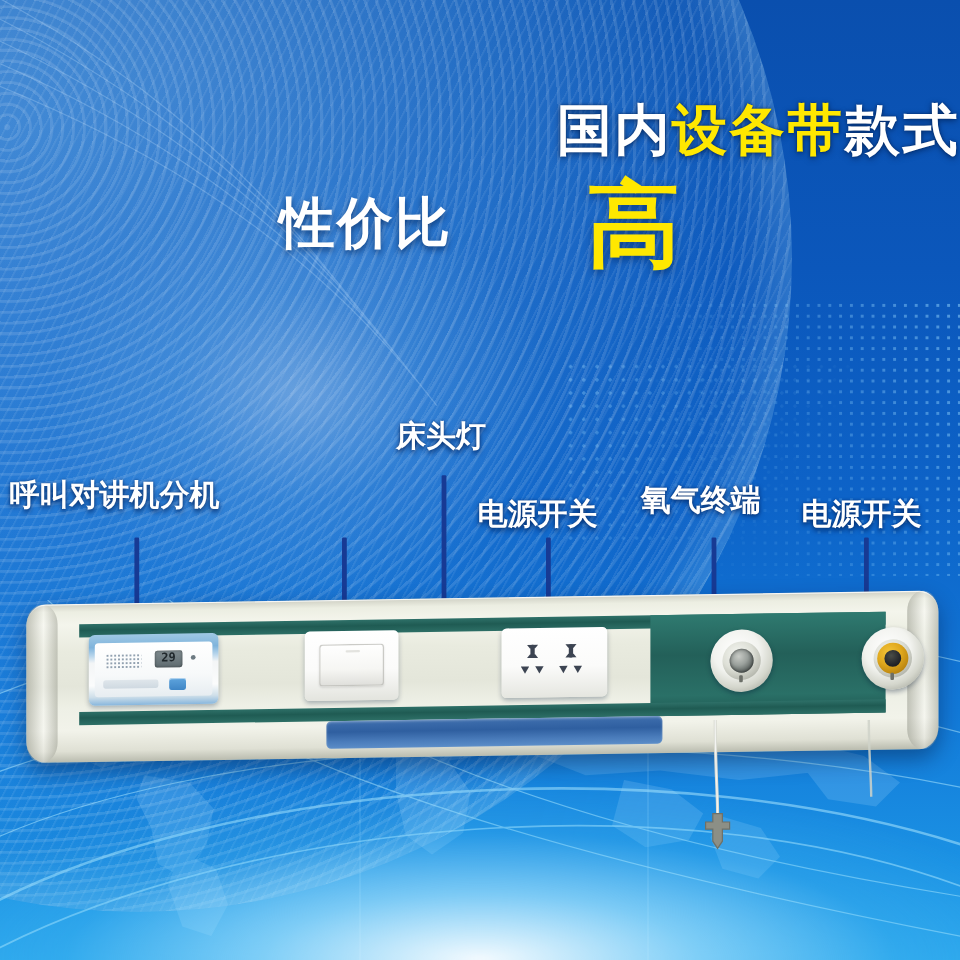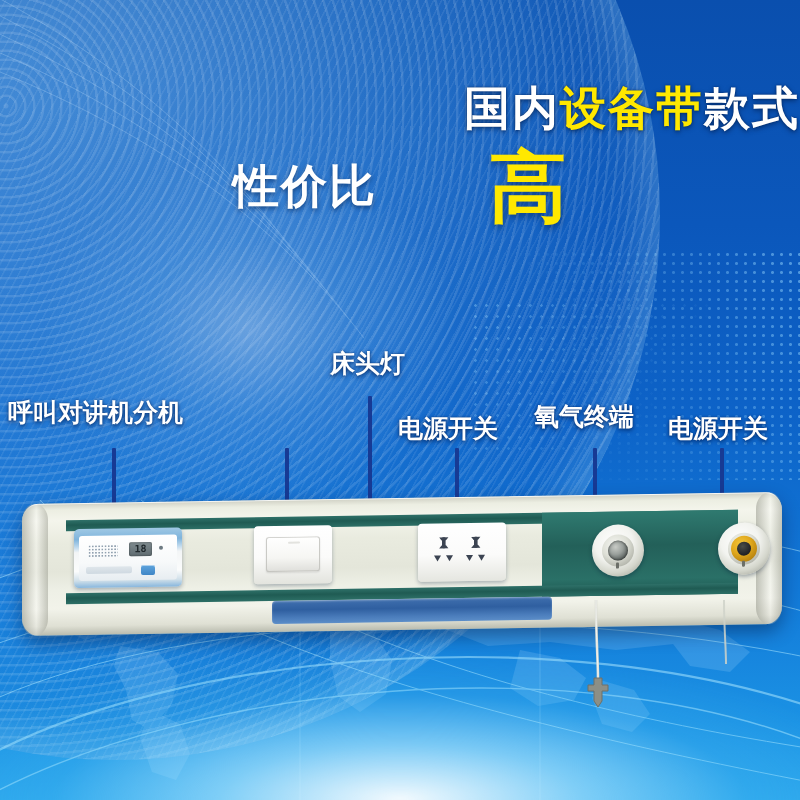--- a/index.html
+++ b/index.html
@@ -286,21 +286,21 @@
       <div class="stripe bot"></div>
       <div class="endcap l"></div>
       <div class="endcap r"></div>
 
       <div class="lightbar"></div>
 
       <div class="intercom">
         <div class="ic-face">
           <div class="ic-speaker"></div>
           <div class="ic-lines"></div>
-          <div class="ic-display">18</div>
+          <div class="ic-display">29</div>
           <div class="ic-led"></div>
           <div class="ic-btn"></div>
         </div>
       </div>
 
       <div class="switchplate">
         <div class="switch-rocker">
           <div class="switch-mark"></div>
         </div>
       </div>

